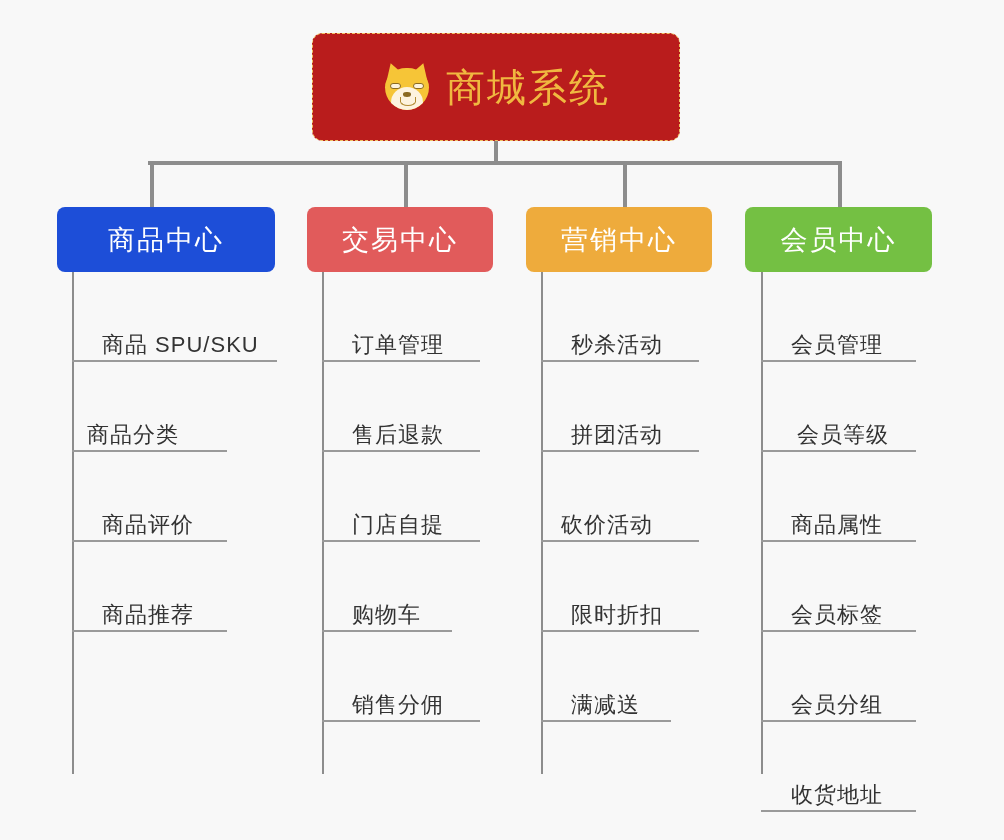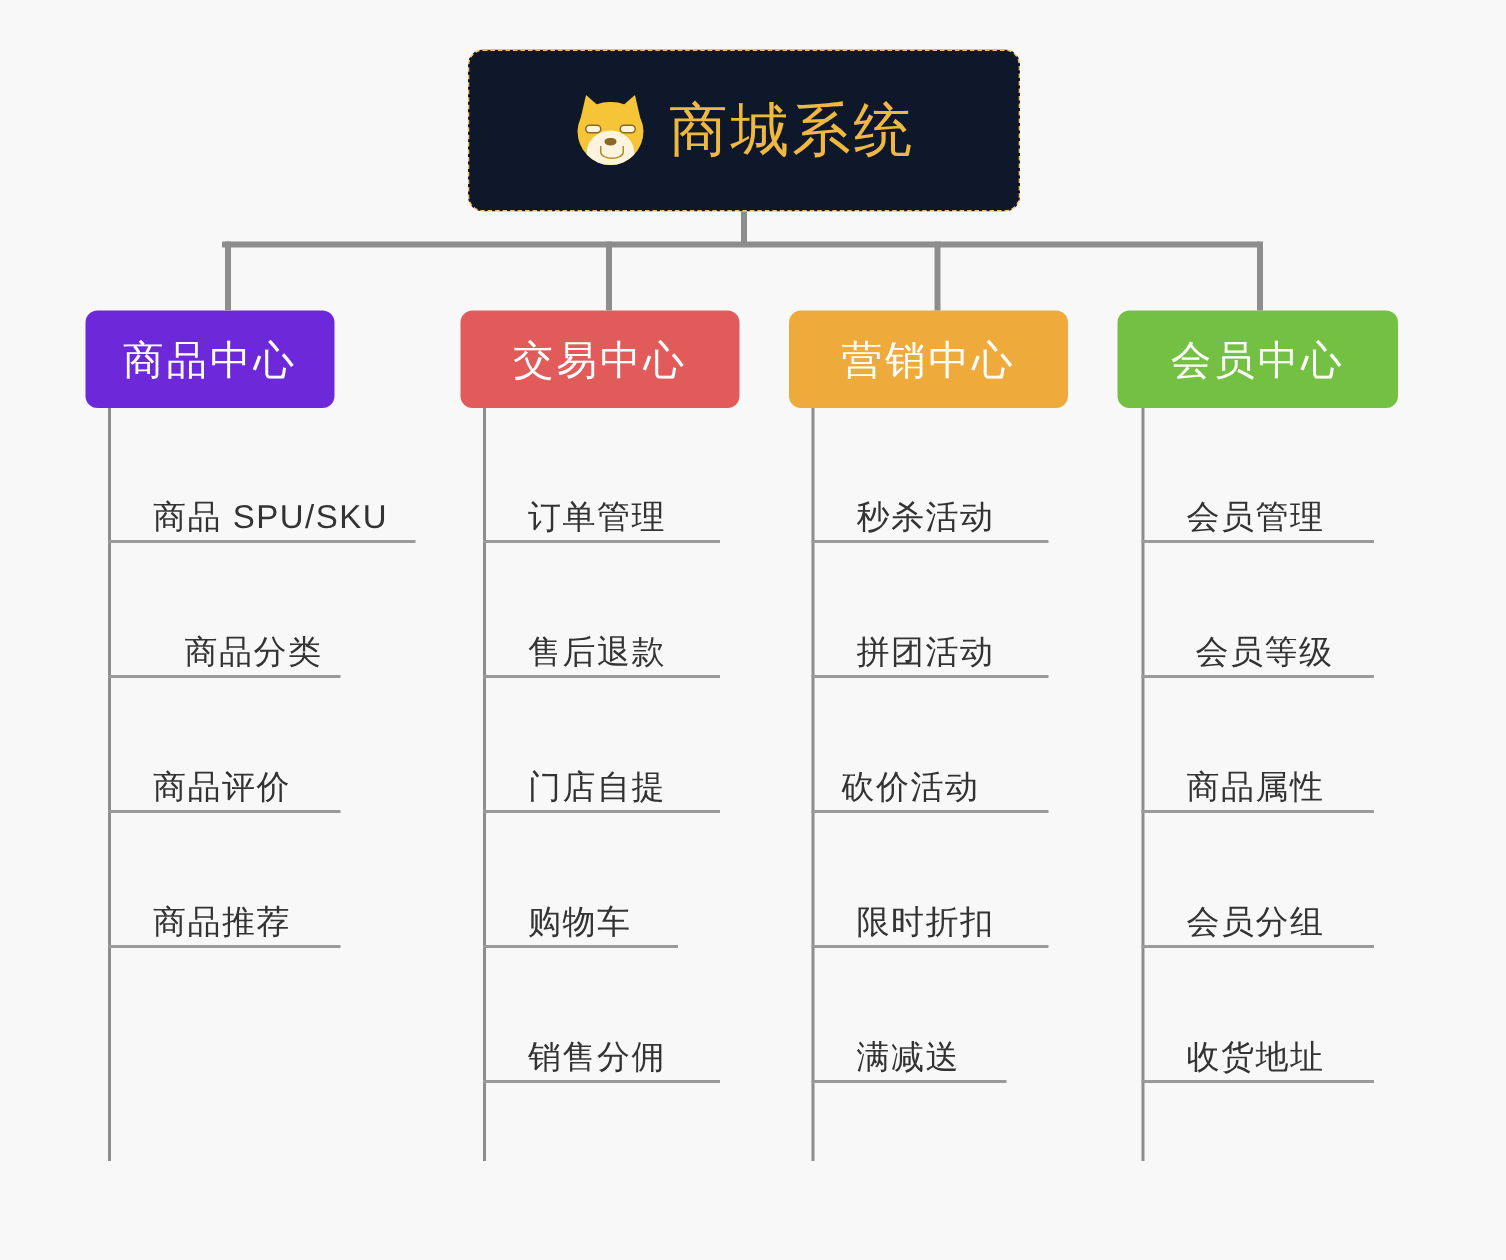--- a/index.html
+++ b/index.html
@@ -20,21 +20,21 @@
   }
 
   
   .root-node {
     position: absolute;
     left: 312px;
     top: 33px;
     width: 368px;
     height: 108px;
     box-sizing: border-box;
-    background: #0f172a;
+    background: #b91c1c;
     border: 1px dashed #f0c060;
     border-radius: 10px;
     display: flex;
     align-items: center;
     justify-content: center;
     gap: 14px;
   }
   .root-title {
     font-size: 39px;
     color: #f0b840;
@@ -192,31 +192,31 @@
       </span>
     </span>
     <span class="root-title">商城系统</span>
   </div>
 
   <div class="conn conn-v-root"></div>
   <div class="conn conn-h"></div>
 
   <div id="columns">
       <div class="column" style="left: 57px; width: 186px;">
-        <div class="cat-box" style="background: #6d28d9; width: 166px;">
+        <div class="cat-box" style="background: #1d4ed8; width: 218px;">
           <span>商品中心</span>
         </div>
         <div class="items" style="height: 540px;">
           <div class="spine" style="left: 15px; height: 502px;"></div>
           <div class="item">
             <span class="item-label" style="margin-left: 45px;">商品 SPU/SKU</span>
             <div class="item-rule" style="left: 15px; width: 205px;"></div>
           </div>
           <div class="item">
-            <span class="item-label" style="margin-left: 66px; text-align: right;">商品分类</span>
+            <span class="item-label" style="margin-left: 30px; text-align: right;">商品分类</span>
             <div class="item-rule" style="left: 15px; width: 155px;"></div>
           </div>
           <div class="item">
             <span class="item-label" style="margin-left: 45px;">商品评价</span>
             <div class="item-rule" style="left: 15px; width: 155px;"></div>
           </div>
           <div class="item">
             <span class="item-label" style="margin-left: 45px;">商品推荐</span>
             <div class="item-rule" style="left: 15px; width: 155px;"></div>
           </div>
@@ -287,20 +287,24 @@
           <div class="item">
             <span class="item-label" style="margin-left: 46px;">会员管理</span>
             <div class="item-rule" style="left: 16px; width: 155px;"></div>
           </div>
           <div class="item">
             <span class="item-label" style="margin-left: 52px;">会员等级</span>
             <div class="item-rule" style="left: 16px; width: 155px;"></div>
           </div>
           <div class="item">
             <span class="item-label" style="margin-left: 46px;">商品属性</span>
+            <div class="item-rule" style="left: 16px; width: 155px;"></div>
+          </div>
+          <div class="item">
+            <span class="item-label" style="margin-left: 46px;">会员标签</span>
             <div class="item-rule" style="left: 16px; width: 155px;"></div>
           </div>
           <div class="item">
             <span class="item-label" style="margin-left: 46px;">会员分组</span>
             <div class="item-rule" style="left: 16px; width: 155px;"></div>
           </div>
           <div class="item">
             <span class="item-label" style="margin-left: 46px;">收货地址</span>
             <div class="item-rule" style="left: 16px; width: 155px;"></div>
           </div>

